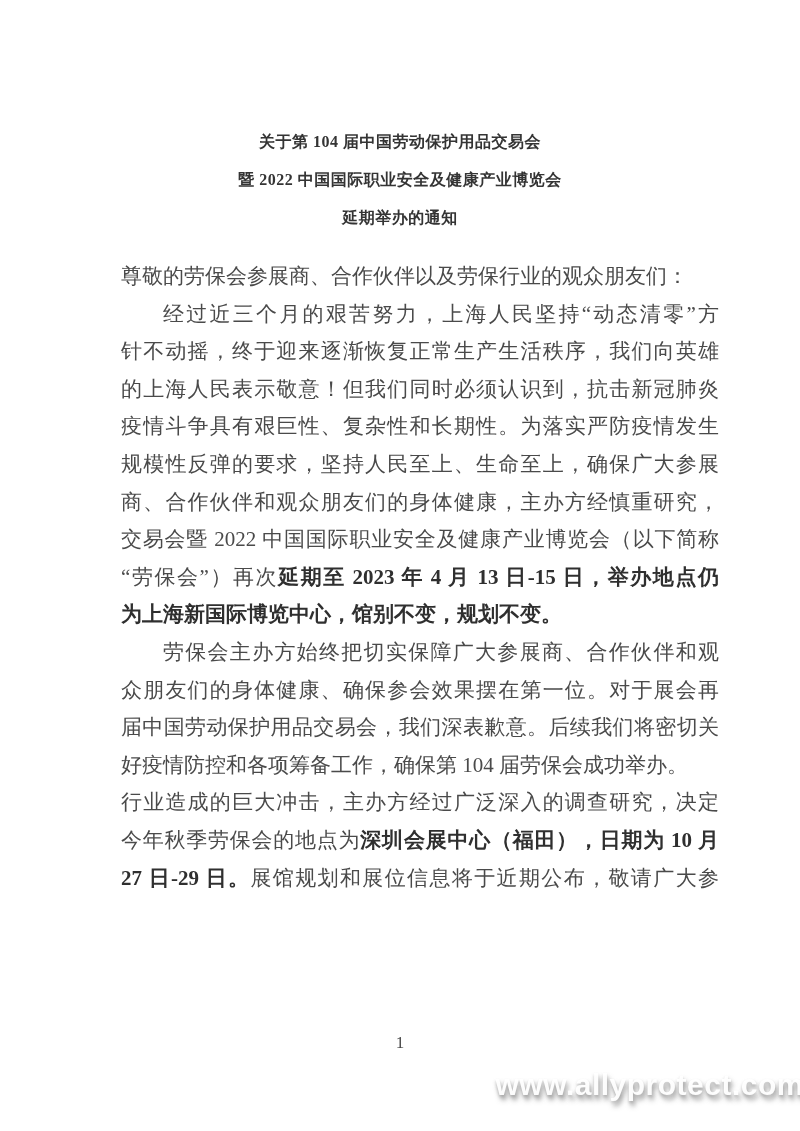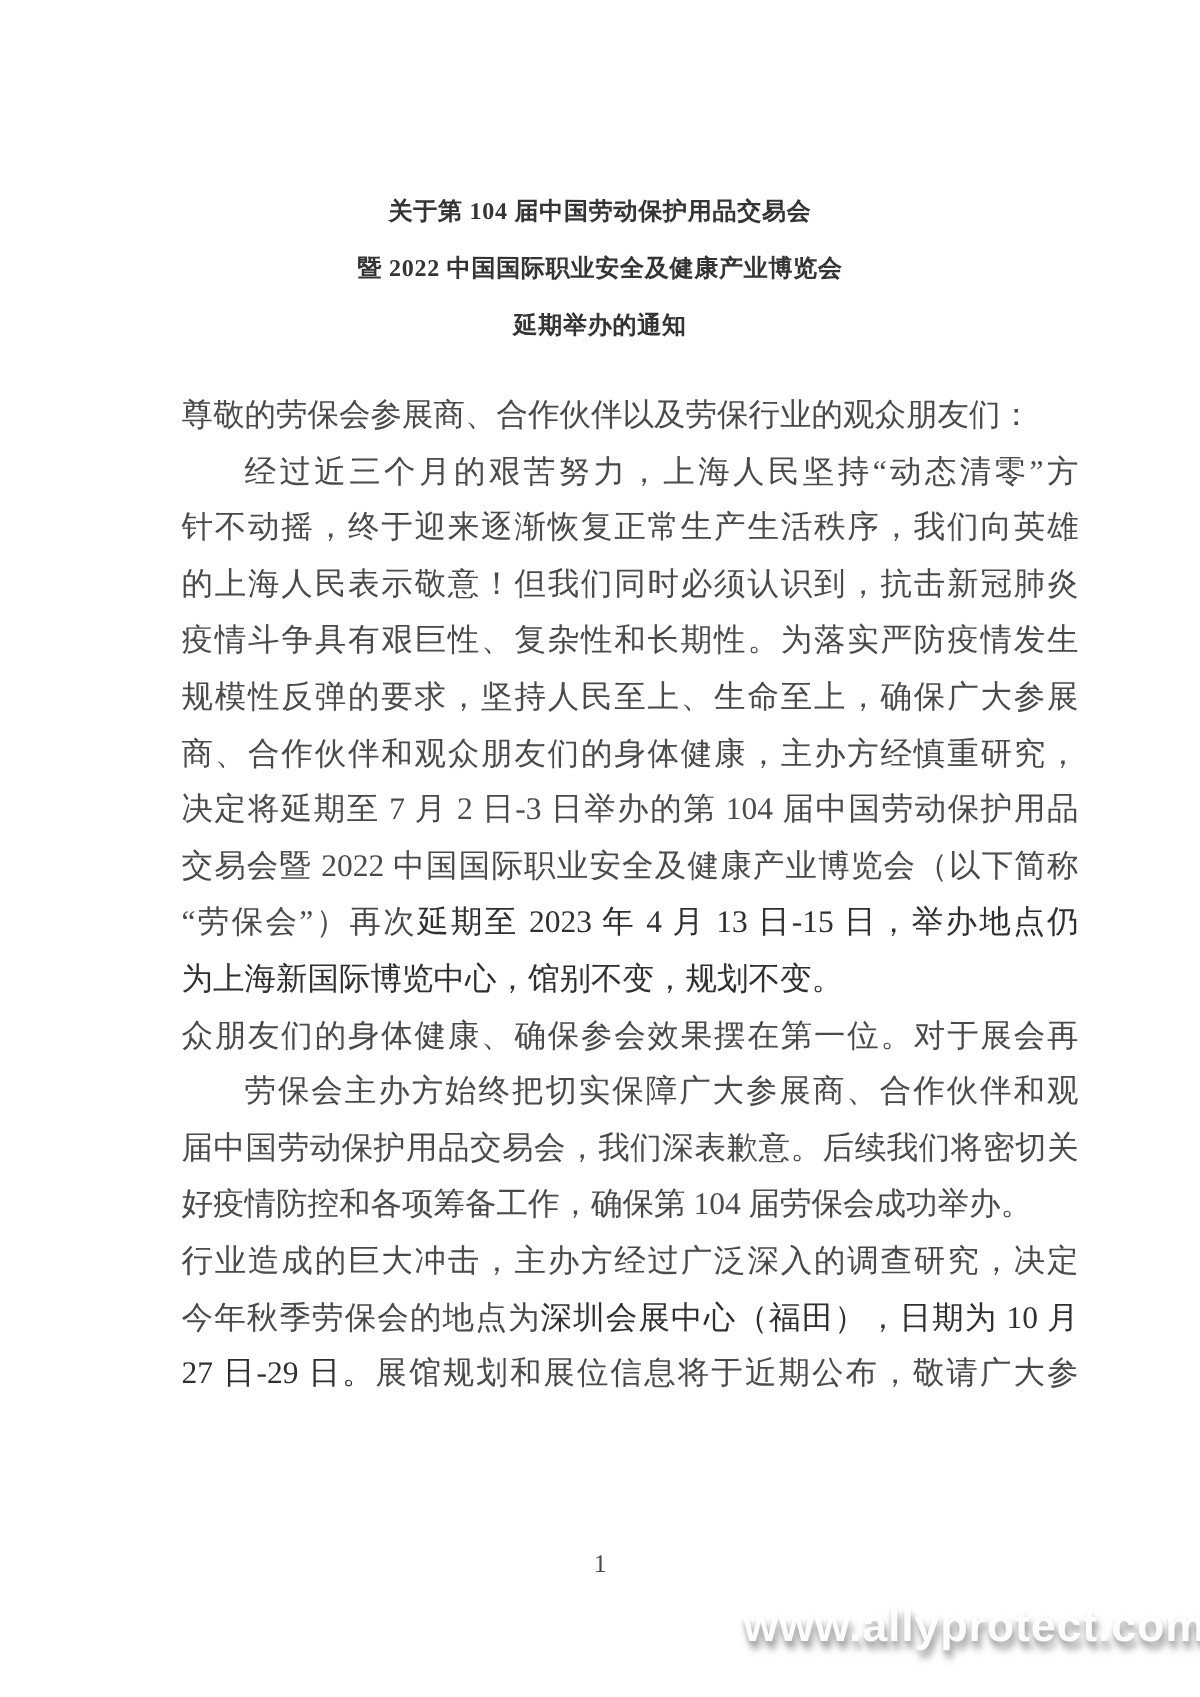--- a/index.html
+++ b/index.html
@@ -45,21 +45,21 @@
   .line.j {
     text-align: justify;
     text-align-last: justify;
     text-justify: inter-character;
   }
   .line.ind {
     padding-left: 42px;
     font-family: Liberation Serif, serif;
   }
   .seg.b {
-    font-weight: 400;
+    font-weight: 700;
     color: #2f2f2f;
   }
   .page-number {
     position: absolute;
     top: 1033px;
     left: 0;
     width: 800px;
     text-align: center;
     font-size: 17px;
     color: #4a4a4a;
@@ -90,26 +90,25 @@
   </div>
 
   <div class="doc-body">
       <div class="line"><span class="seg">尊敬的劳保会参展商、合作伙伴以及劳保行业的观众朋友们：</span></div>
       <div class="line j ind"><span class="seg">经过近三个月的艰苦努力，上海人民坚持“动态清零”方</span></div>
       <div class="line j"><span class="seg">针不动摇，终于迎来逐渐恢复正常生产生活秩序，我们向英雄</span></div>
       <div class="line j"><span class="seg">的上海人民表示敬意！但我们同时必须认识到，抗击新冠肺炎</span></div>
       <div class="line j"><span class="seg">疫情斗争具有艰巨性、复杂性和长期性。为落实严防疫情发生</span></div>
       <div class="line j"><span class="seg">规模性反弹的要求，坚持人民至上、生命至上，确保广大参展</span></div>
       <div class="line j"><span class="seg">商、合作伙伴和观众朋友们的身体健康，主办方经慎重研究，</span></div>
-      <div class="line j"><span class="seg">决定将延期至 7 月 2 日-3 日举办的第 104 届中国劳动保护用品</span></div>
       <div class="line j"><span class="seg">交易会暨 2022 中国国际职业安全及健康产业博览会（以下简称</span></div>
       <div class="line j"><span class="seg">“劳保会”）再次</span><span class="seg b">延期至 2023 年 4 月 13 日-15 日，举办地点仍</span></div>
       <div class="line"><span class="seg b">为上海新国际博览中心，馆别不变，规划不变。</span></div>
+      <div class="line j ind"><span class="seg">劳保会主办方始终把切实保障广大参展商、合作伙伴和观</span></div>
       <div class="line j"><span class="seg">众朋友们的身体健康、确保参会效果摆在第一位。对于展会再</span></div>
-      <div class="line j ind"><span class="seg">劳保会主办方始终把切实保障广大参展商、合作伙伴和观</span></div>
       <div class="line j"><span class="seg">届中国劳动保护用品交易会，我们深表歉意。后续我们将密切关</span></div>
       <div class="line"><span class="seg">好疫情防控和各项筹备工作，确保第 104 届劳保会成功举办。</span></div>
       <div class="line j"><span class="seg">行业造成的巨大冲击，主办方经过广泛深入的调查研究，决定</span></div>
       <div class="line j"><span class="seg">今年秋季劳保会的地点为</span><span class="seg b">深圳会展中心（福田），日期为 10 月</span></div>
       <div class="line j"><span class="seg b">27 日-29 日。</span><span class="seg">展馆规划和展位信息将于近期公布，敬请广大参</span></div>
     </div>
 
   <div class="page-number">1</div>
 
   <div class="watermark">www.allyprotect.com</div>

